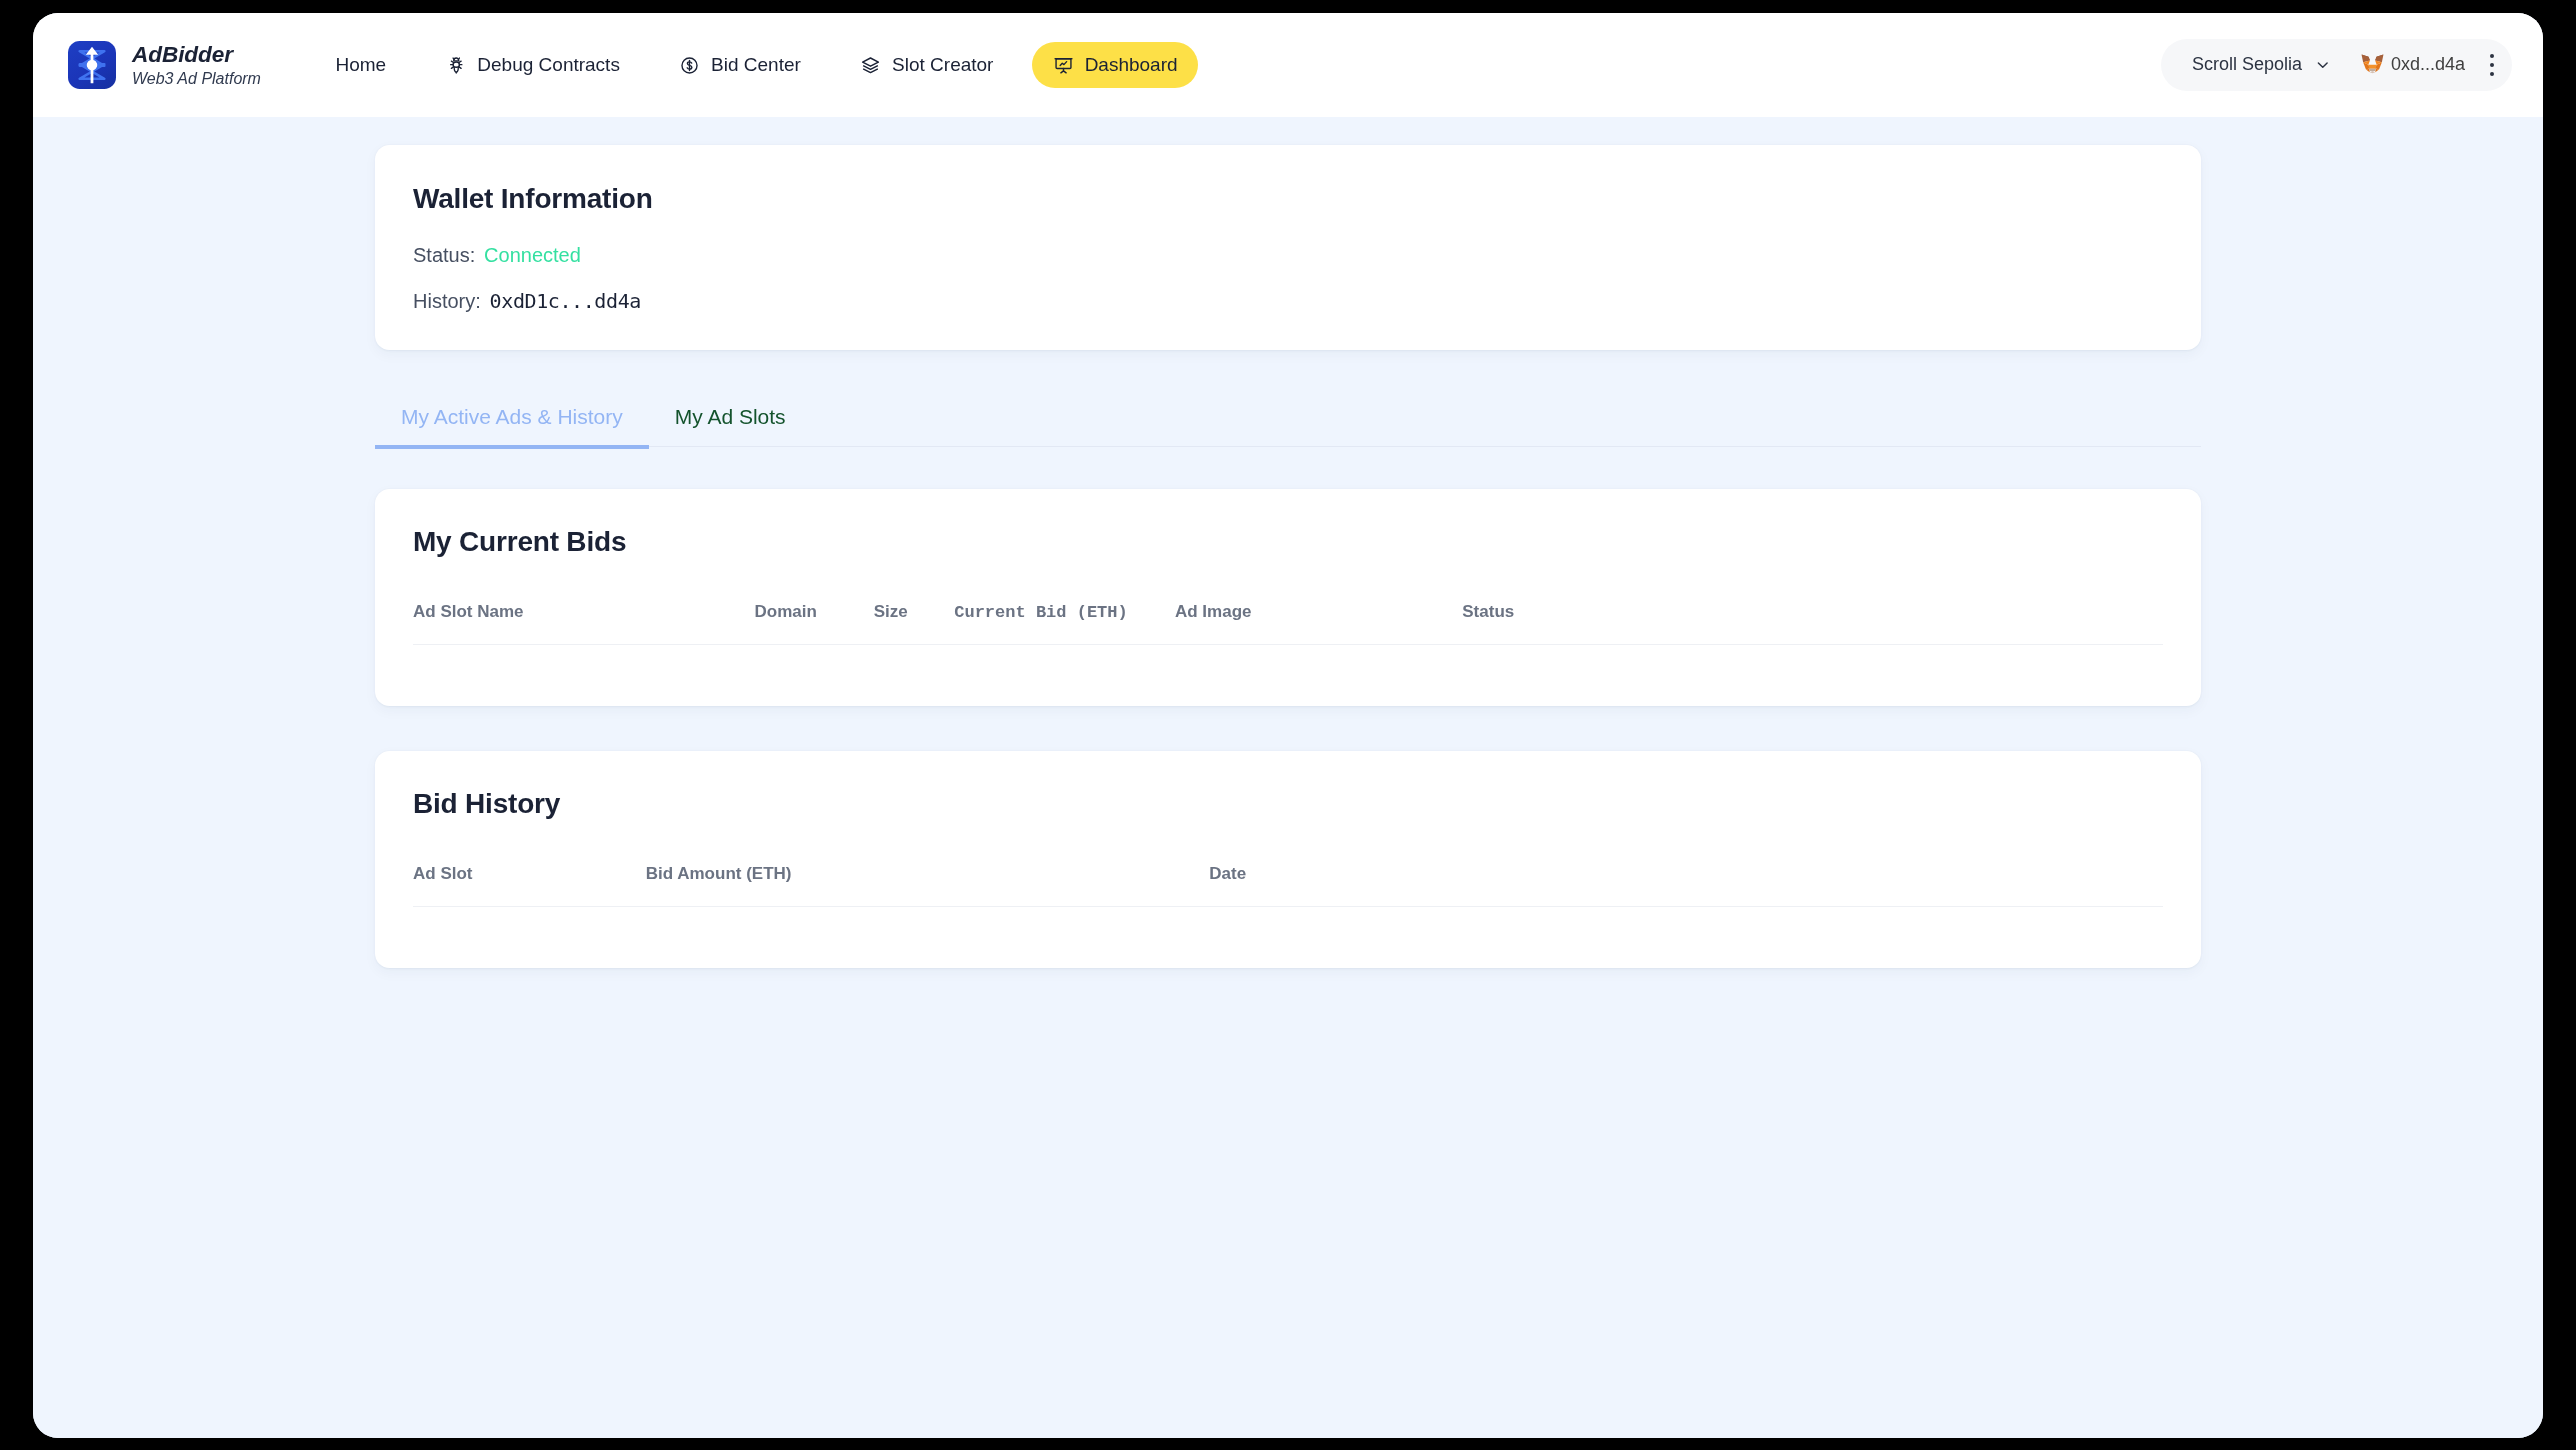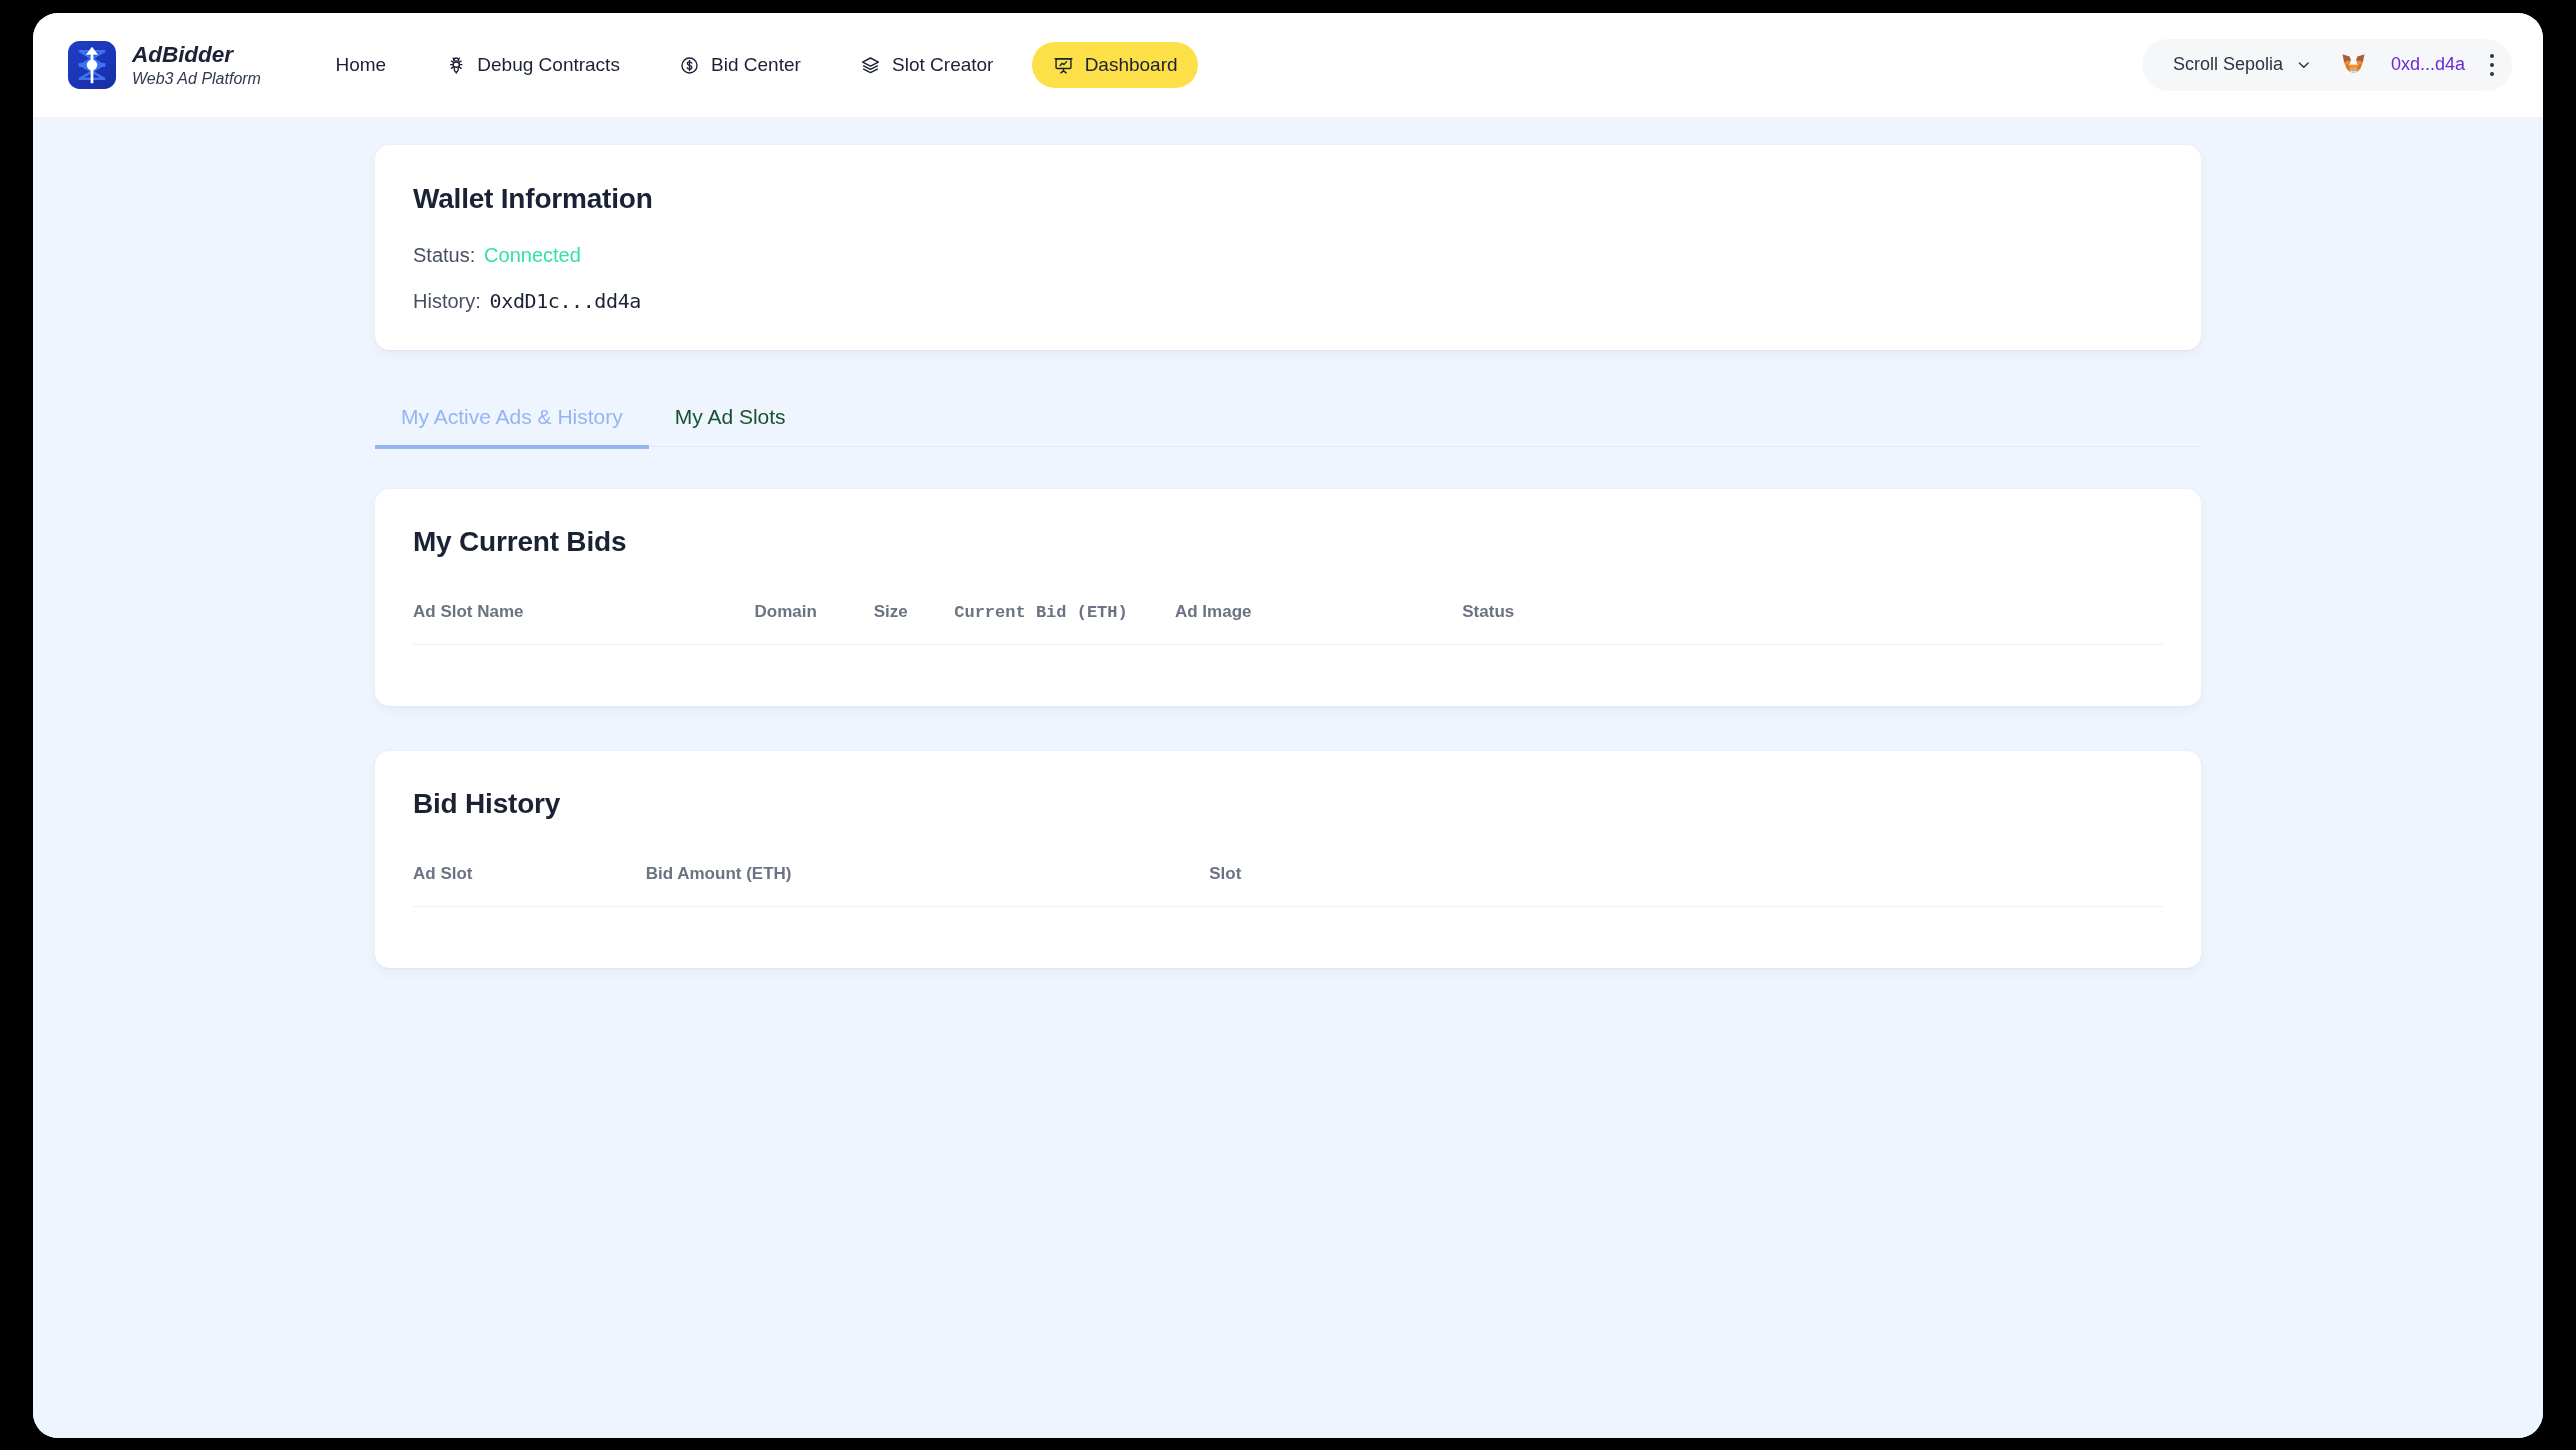--- a/index.html
+++ b/index.html
@@ -113,24 +113,24 @@
     border-radius: 730px;
     cursor: pointer;
   }
   .chevron-down {
     width: 17.5px; height: 17.5px;
     display: inline-flex; align-items: center; justify-content: center;
   }
   .account-chip {
     display: flex;
     align-items: center;
-    gap: 25px;
+    gap: 6px;
     padding: 8.8px 7.3px 8.8px 13px;
     font-size: 18px;
-    color: #6d28d9;
+    color: #404040;
     border-radius: 730px;
     cursor: pointer;
   }
   .metamask-fox { width: 25px; height: 23.4px; flex: none; }
   .kebab-menu {
     width: 25px;
     height: 29px;
     display: flex;
     flex-direction: column;
     align-items: center;
@@ -413,21 +413,21 @@
         </table>
       </section>
 
       <section class="card" id="history-card">
         <h3 class="card-title">Bid History</h3>
         <table class="data-table" id="history-table">
           <thead>
             <tr>
               <th>Ad Slot</th>
               <th>Bid Amount (ETH)</th>
-              <th>Slot</th>
+              <th>Date</th>
             </tr>
           </thead>
           <tbody>
             <tr>
               <td colspan="3"></td>
             </tr>
           </tbody>
         </table>
       </section>
 

